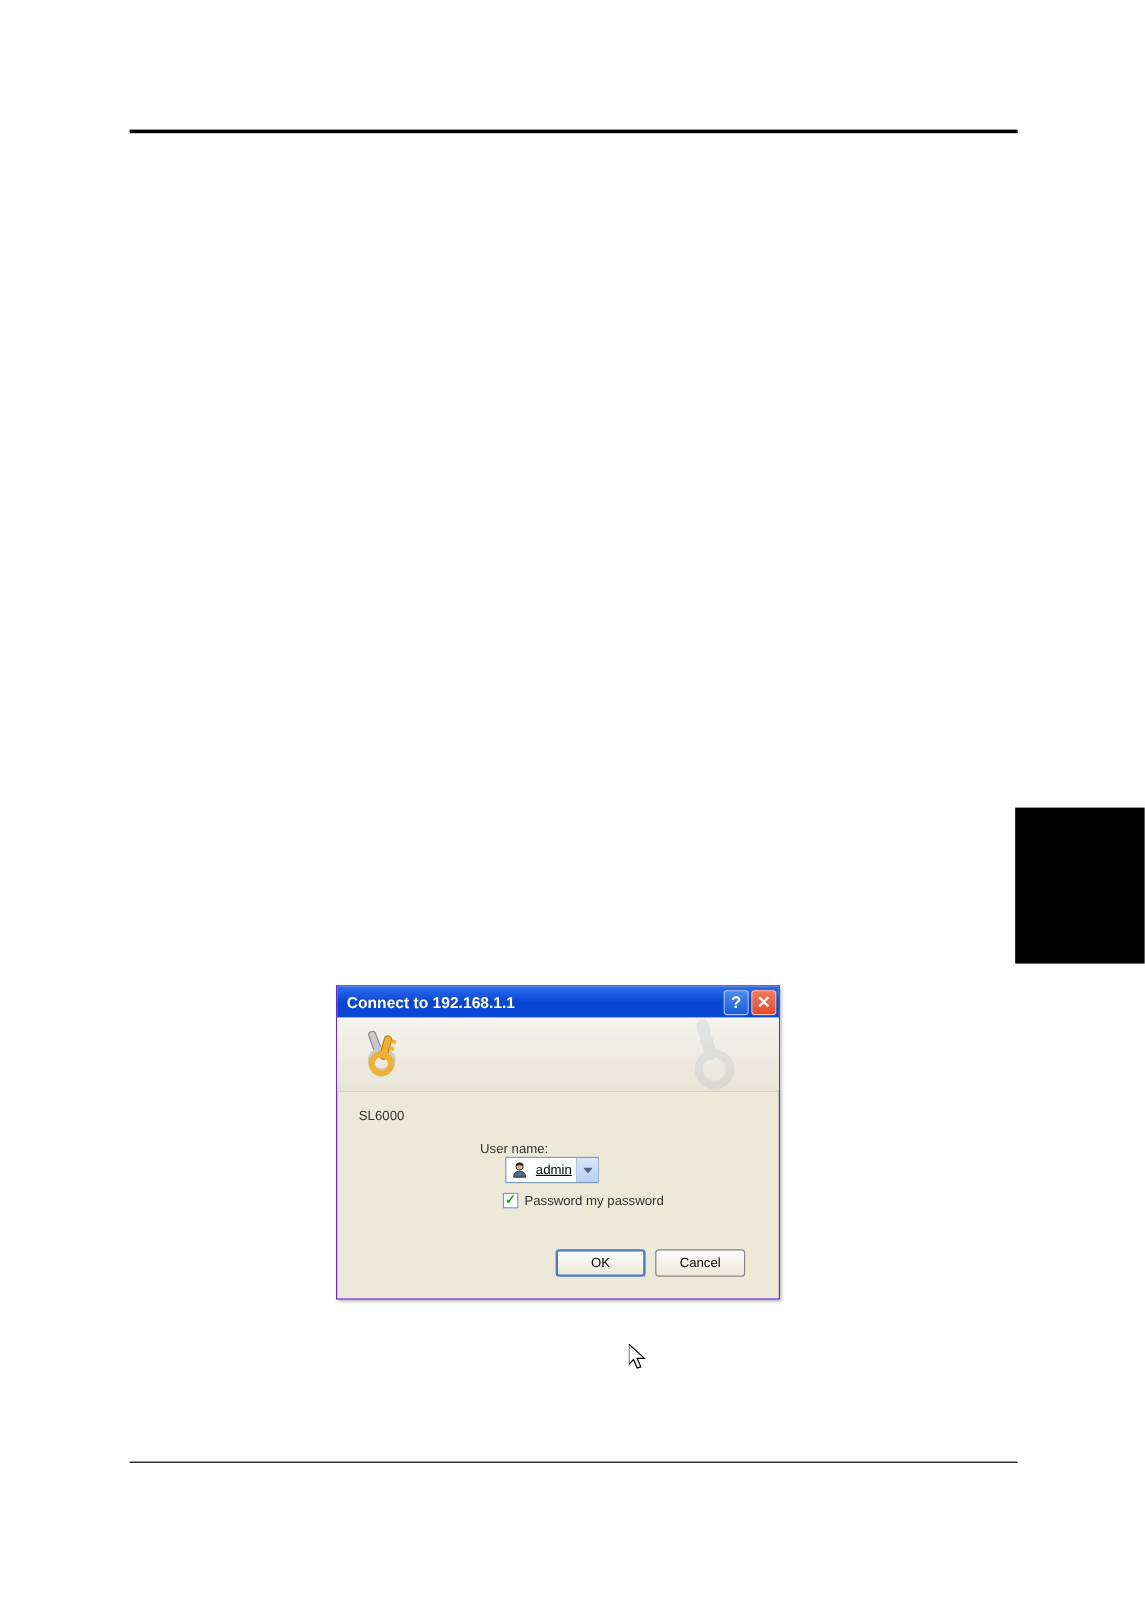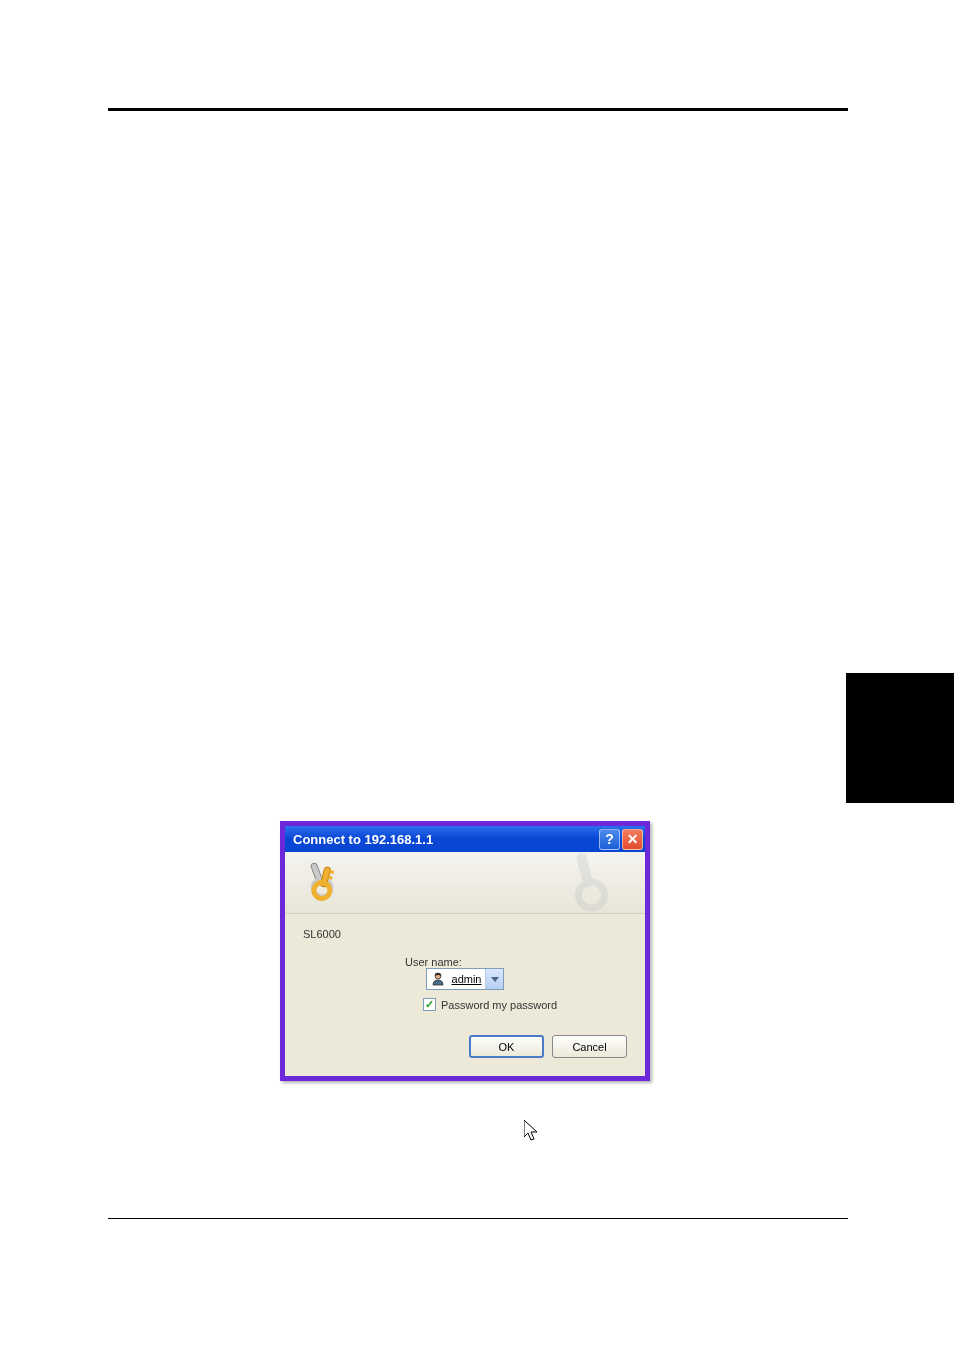--- a/index.html
+++ b/index.html
@@ -35,21 +35,21 @@
       width: 108px;
       height: 130px;
       background: #000;
     }
     .dialog {
       position: absolute;
       left: 280px;
       top: 821px;
       width: 370px;
       background: #ece9d8;
-      border: 5px solid #6d28d9;
+      border: 1px solid #6d28d9;
       box-shadow: 2px 2px 3px rgba(0,0,0,0.3);
     }
     .titlebar {
       height: 26px;
       background: linear-gradient(to bottom, #2b6fed 0%, #0a46d4 50%, #0a46d4 100%);
       display: flex;
       align-items: center;
       padding: 0 2px 0 8px;
       color: #fff;
       font-weight: bold;
@@ -93,21 +93,21 @@
       left: 12px;
       top: 6px;
     }
     .keys-bg {
       position: absolute;
       right: 10px;
       top: -5px;
       opacity: 0.15;
     }
     .form-area {
-      padding: 14px 18px 18px 18px;
+      padding: 14px 28px 18px 18px;
       font-size: 11px;
       color: #333;
     }
     .realm-label {
       margin-bottom: 16px;
     }
     .form-row {
       display: flex;
       align-items: center;
       margin-bottom: 8px;
@@ -178,21 +178,21 @@
     .checkmark {
       color: #22a022;
       font-size: 11px;
       line-height: 1;
       font-weight: bold;
     }
     .button-row {
       display: flex;
       justify-content: flex-end;
       gap: 8px;
-      margin-top: 24px;
+      margin-top: 34px;
     }
     .btn {
       width: 75px;
       height: 23px;
       border: 1px solid #888;
       border-radius: 3px;
       background: linear-gradient(to bottom, #fdfdfd, #ece9d8);
       font-size: 11px;
       font-family: Tahoma, Arial, sans-serif;
       cursor: pointer;

